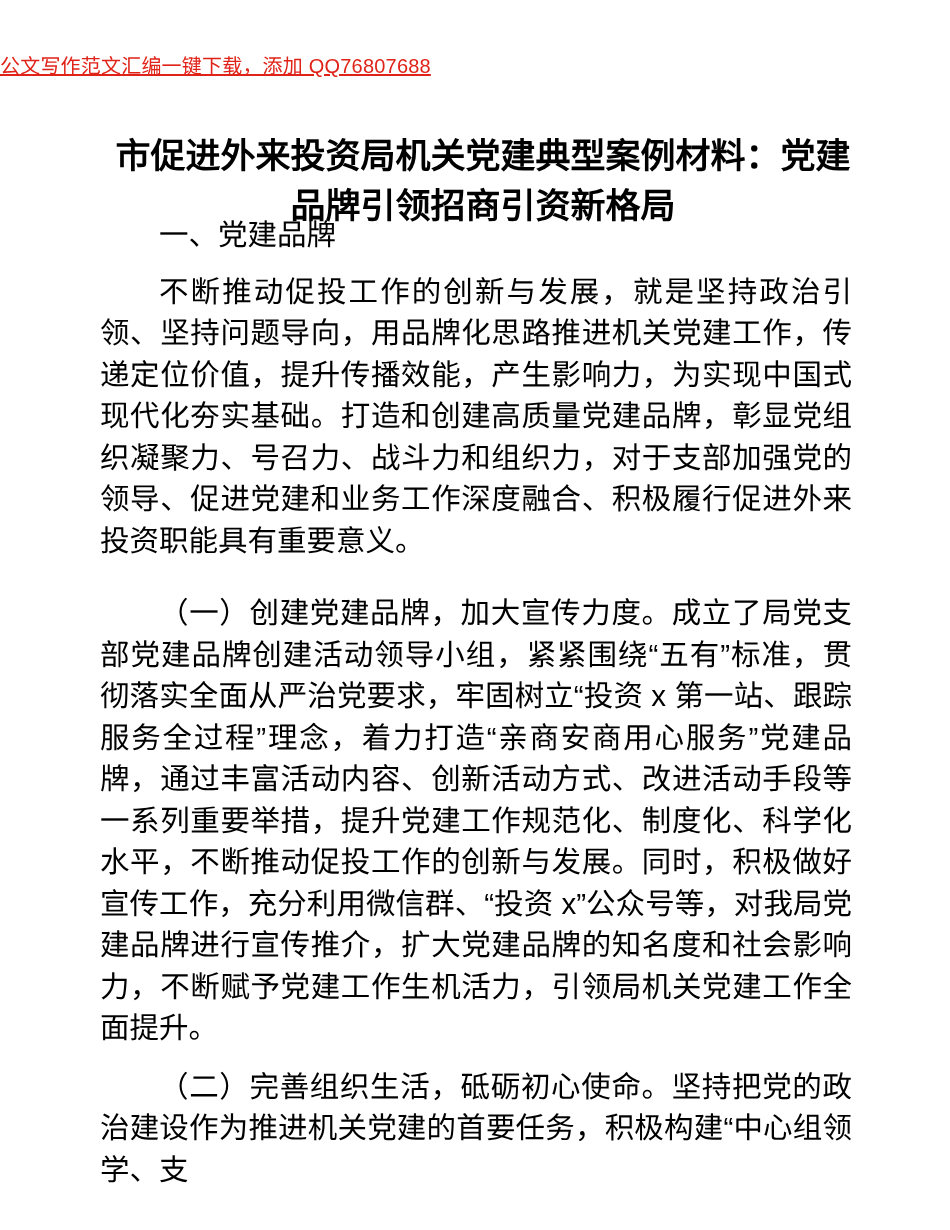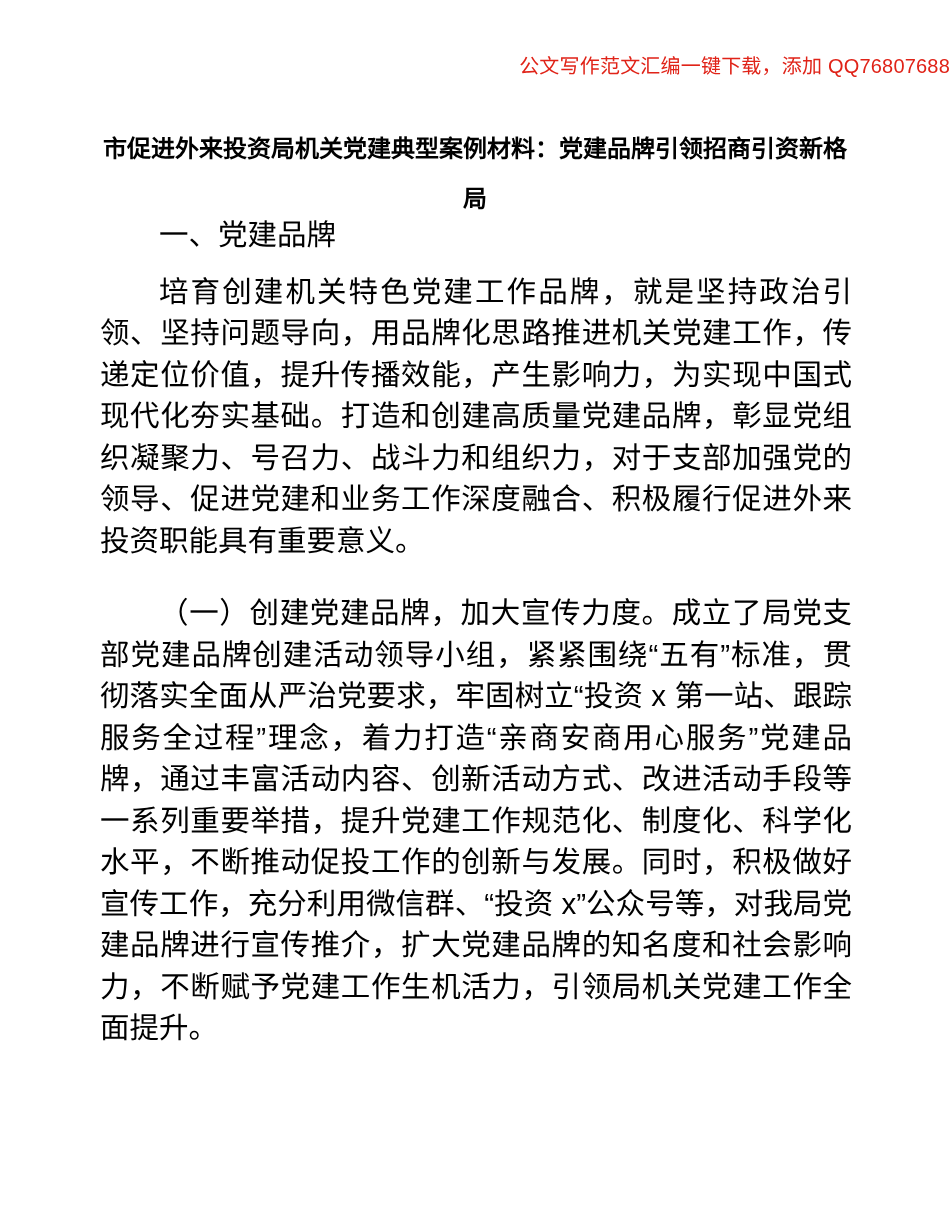--- a/index.html
+++ b/index.html
@@ -18,36 +18,37 @@
     color: #000000;
     box-sizing: border-box;
   }
 
   
   .promo-header {
     position: absolute;
     top: 52px;
     left: 0;
     width: 950px;
-    text-align: right;
+    text-align: left;
     font-size: 20px;
     line-height: 28px;
     color: #e02318;
     letter-spacing: 0.2px;
     white-space: nowrap;
+    text-decoration: underline;
   }
 
   
   .doc-title {
     position: absolute;
     top: 108px;
-    left: 100px;
+    left: 108px;
     width: 750px;
     text-align: center;
-    font-size: 24px;
+    font-size: 35px;
     line-height: 50px;
     font-weight: bold;
     letter-spacing: 0px;
     word-break: break-all;
   }
 
   
   .body-region {
     position: absolute;
     top: 214px;
@@ -90,27 +91,28 @@
   <div class="promo-header">公文写作范文汇编一键下载，添加 QQ76807688</div>
 
   <h1 class="doc-title">市促进外来投资局机关党建典型案例材料：党建品牌引领招商引资新格局</h1>
 
   <div class="body-region">
 
     <div class="section-heading">一、党建品牌</div>
 
     <div class="gap-sm"></div>
 
-    <p class="para indent">培育创建机关特色党建工作品牌，就是坚持政治引领、坚持问题导向，用品牌化思路推进机关党建工作，传递定位价值，提升传播效能，产生影响力，为实现中国式现代化夯实基础。打造和创建高质量党建品牌，彰显党组织凝聚力、号召力、战斗力和组织力，对于支部加强党的领导、促进党建和业务工作深度融合、积极履行促进外来投资职能具有重要意义。</p>
+    <p class="para indent">不断推动促投工作的创新与发展，就是坚持政治引领、坚持问题导向，用品牌化思路推进机关党建工作，传递定位价值，提升传播效能，产生影响力，为实现中国式现代化夯实基础。打造和创建高质量党建品牌，彰显党组织凝聚力、号召力、战斗力和组织力，对于支部加强党的领导、促进党建和业务工作深度融合、积极履行促进外来投资职能具有重要意义。</p>
 
     <div class="gap-md"></div>
 
 
     <div class="gap-sm"></div>
 
     <p class="para indent">（一）创建党建品牌，加大宣传力度。成立了局党支部党建品牌创建活动领导小组，紧紧围绕“五有”标准，贯彻落实全面从严治党要求，牢固树立“投资 x 第一站、跟踪服务全过程”理念，着力打造“亲商安商用心服务”党建品牌，通过丰富活动内容、创新活动方式、改进活动手段等一系列重要举措，提升党建工作规范化、制度化、科学化水平，不断推动促投工作的创新与发展。同时，积极做好宣传工作，充分利用微信群、“投资 x”公众号等，对我局党建品牌进行宣传推介，扩大党建品牌的知名度和社会影响力，不断赋予党建工作生机活力，引领局机关党建工作全面提升。</p>
 
     <div class="gap-lg"></div>
 
+    <p class="para indent">（二）完善组织生活，砥砺初心使命。坚持把党的政治建设作为推进机关党建的首要任务，积极构建“中心组领学、支</p>
 
   </div>
 
 </div>
 
 </body></html>

